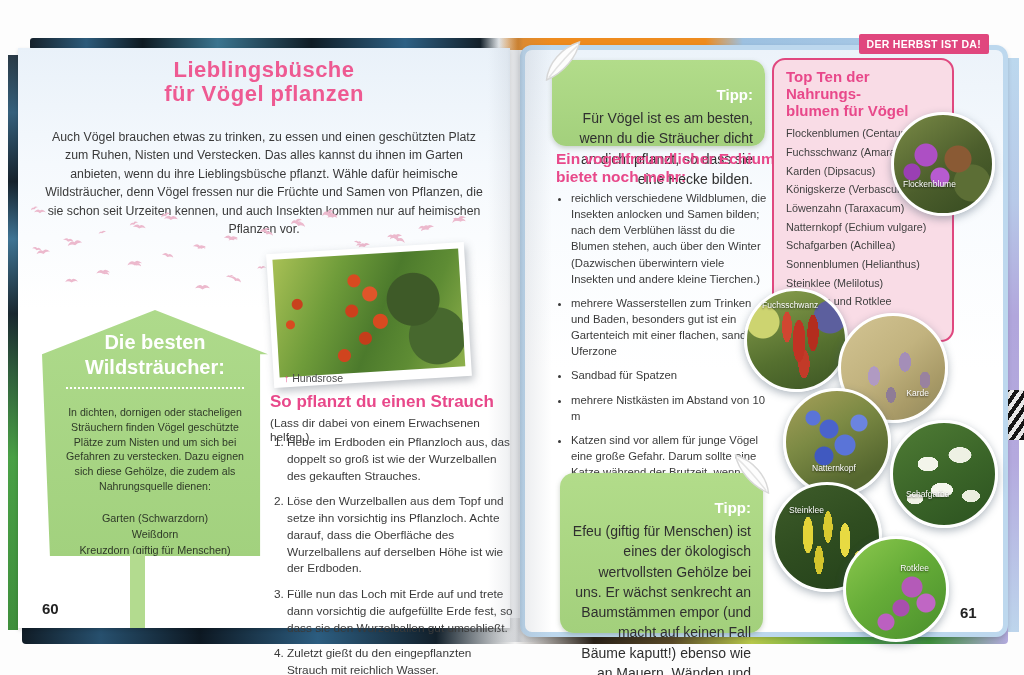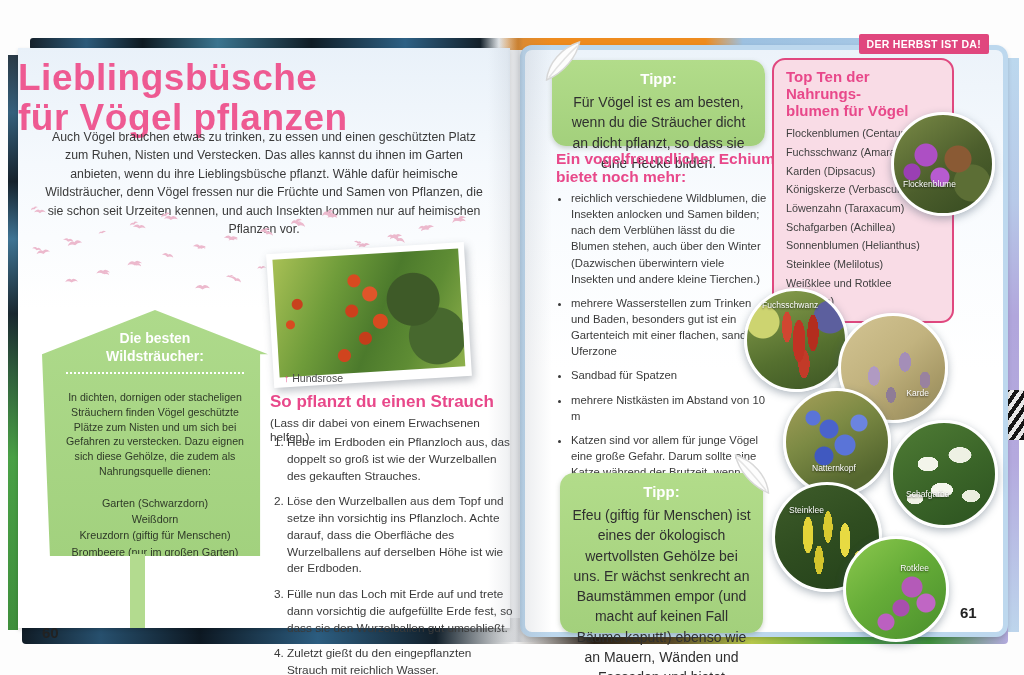--- a/index.html
+++ b/index.html
@@ -20,21 +20,21 @@
   .spine-shadow{position:absolute;left:488px;top:38px;width:64px;height:604px;z-index:30;pointer-events:none;
     background:linear-gradient(90deg,rgba(255,255,255,0) 0%,rgba(120,130,145,.10) 30%,rgba(90,100,115,.25) 48%,rgba(120,130,145,.15) 55%,rgba(255,255,255,0) 100%);}
 
   
   .page-left{position:absolute;left:18px;top:48px;width:492px;height:580px;z-index:10;
     background:linear-gradient(180deg,#e9f1f9 0%,#f5f9fd 20%,#ffffff 45%);box-shadow:0 2px 4px rgba(0,0,0,.15);}
   .page-right{position:absolute;left:520px;top:45px;width:488px;height:592px;z-index:10;
     border:5px solid #bdd8ee;border-radius:12px;background:linear-gradient(180deg,#ecf3fa 0%,#f8fbfe 25%,#ffffff 55%);box-shadow:0 2px 4px rgba(0,0,0,.15);}
 
   
-  .lp-title{position:absolute;left:0;top:10px;width:100%;text-align:left;color:#ee5a92;font-weight:bold;font-size:37px;line-height:1.08;letter-spacing:.5px;}
+  .lp-title{position:absolute;left:0;top:10px;width:100%;text-align:center;color:#ee5a92;font-weight:bold;font-size:22px;line-height:1.08;letter-spacing:.5px;}
   .lp-intro{position:absolute;left:26px;top:80px;width:440px;text-align:center;font-size:12.3px;line-height:1.5;color:#3a3a3a;}
   .bird-flock{position:absolute;left:12px;top:158px;width:470px;height:95px;}
 
   .photo-frame{position:absolute;left:252px;top:200px;width:198px;background:#fff;padding:6px 6px 10px 6px;
     transform:rotate(-3.5deg);box-shadow:2px 4px 9px rgba(70,80,95,.35);}
   .photo-hundsrose{width:186px;height:118px;background:
     radial-gradient(circle at 80px 26px,#d84a20 0 6px,rgba(0,0,0,0) 7px),
     radial-gradient(circle at 95px 40px,#e0552a 0 7px,rgba(0,0,0,0) 8px),
     radial-gradient(circle at 76px 56px,#cc401c 0 6px,rgba(0,0,0,0) 7px),
     radial-gradient(circle at 104px 68px,#d84a20 0 7px,rgba(0,0,0,0) 8px),
@@ -48,32 +48,32 @@
   .photo-caption{position:absolute;left:266px;top:324px;font-size:10.5px;color:#4a4a4a;}
   .photo-caption .arrow{color:#e0477e;font-weight:bold;margin-right:3px;}
 
   .plant-heading{position:absolute;left:252px;top:344px;width:246px;color:#e8488a;font-weight:bold;font-size:17px;}
   .plant-sub{position:absolute;left:252px;top:368px;width:246px;font-size:11.8px;color:#3a3a3a;}
   .steps{position:absolute;left:252px;top:386px;width:244px;margin:0;padding:0 0 0 17px;font-size:11.8px;line-height:1.42;color:#3a3a3a;}
   .steps li{margin-bottom:9px;}
 
   .house{position:absolute;left:24px;top:262px;width:226px;height:246px;background:linear-gradient(180deg,#aeda8b 0%,#a2d17e 100%);
     clip-path:polygon(50% 0%,100% 18%,96.5% 18%,96.5% 100%,3.5% 100%,0% 18%);padding-top:20px;}
-  .house-title{width:170px;margin:0 auto;text-align:center;color:#ffffff;font-weight:bold;font-size:14px;line-height:1.25;}
+  .house-title{width:170px;margin:0 auto;text-align:center;color:#ffffff;font-weight:bold;font-size:20px;line-height:1.25;}
   .house-dots{width:178px;margin:7px auto 5px auto;border:0;border-top:2px dotted #ffffff;}
   .house-body{width:198px;margin:16px auto;text-align:center;font-size:10.6px;line-height:1.4;color:#2f3a28;}
   .house-list{margin-top:5px;text-align:center;font-size:10.8px;line-height:1.5;color:#2f3a28;}
   .house-pole{position:absolute;left:112px;top:506px;width:15px;height:74px;background:#b3db8f;}
-  .lp-pagenum{position:absolute;left:24px;top:552px;font-size:15px;font-weight:bold;color:#222;margin-top:24px;}
+  .lp-pagenum{position:absolute;left:24px;top:552px;font-size:15px;font-weight:bold;color:#222;}
 
   
   .badge{position:absolute;top:-16px;right:14px;background:#e0477e;color:#fff;font-weight:bold;font-size:10.5px;
     padding:4px 8px;border-radius:2px;letter-spacing:.3px;}
   .tip-box{position:absolute;background:linear-gradient(180deg,#b2dc8a 0%,#a3d07c 100%);border-radius:14px;
-    box-shadow:0 2px 5px rgba(90,110,80,.3);padding:10px 12px;text-align:center;}
+    box-shadow:0 2px 5px rgba(90,110,80,.3);padding:26px 12px;text-align:right;}
   .tip-box .tip-title{color:#fff;font-weight:bold;font-size:15px;margin-bottom:5px;}
   .tip-box .tip-text{font-size:14px;line-height:1.45;color:#2f2f2f;}
   .tip1{left:27px;top:10px;width:213px;height:86px;}
   .tip2{left:35px;top:423px;width:203px;height:160px;}
   .feather{position:absolute;width:46px;height:30px;}
   .feather-1{left:-12px;top:-14px;transform:rotate(-18deg);}
   .feather-2{right:-12px;top:-14px;transform:scaleX(-1) rotate(-18deg);}
 
   .garden-heading{position:absolute;left:31px;top:100px;width:220px;color:#e8488a;font-weight:bold;font-size:15.5px;line-height:1.15;}
   .bullets{position:absolute;left:33px;top:140px;width:212px;margin:0;padding:0 0 0 13px;font-size:11.3px;line-height:1.43;color:#3a3a3a;}
@@ -373,20 +373,21 @@
     <div class="topten-title" data-name="topten-title">
       <div data-name="topten-title-line1">Top Ten der Nahrungs-</div>
       <div data-name="topten-title-line2">blumen für Vögel</div>
     </div>
     <div class="topten-list" data-name="topten-list">
       <div data-name="list-item">Flockenblumen (Centaurea)</div>
       <div data-name="list-item">Fuchsschwanz (Amaranthus)</div>
       <div data-name="list-item">Karden (Dipsacus)</div>
       <div data-name="list-item">Königskerze (Verbascum)</div>
       <div data-name="list-item">Löwenzahn (Taraxacum)</div>
+      <div data-name="list-item">Natternkopf (Echium vulgare)</div>
       <div data-name="list-item">Schafgarben (Achillea)</div>
       <div data-name="list-item">Sonnenblumen (Helianthus)</div>
       <div data-name="list-item">Steinklee (Melilotus)</div>
       <div data-name="list-item">Weißklee und Rotklee (Trifolium)</div>
     </div>
   </div>
 
   <div class="circle c-flock" data-name="flower-photo-flockenblume">
     <span class="lbl" data-name="flower-photo-label">Flockenblume</span>
   </div>

